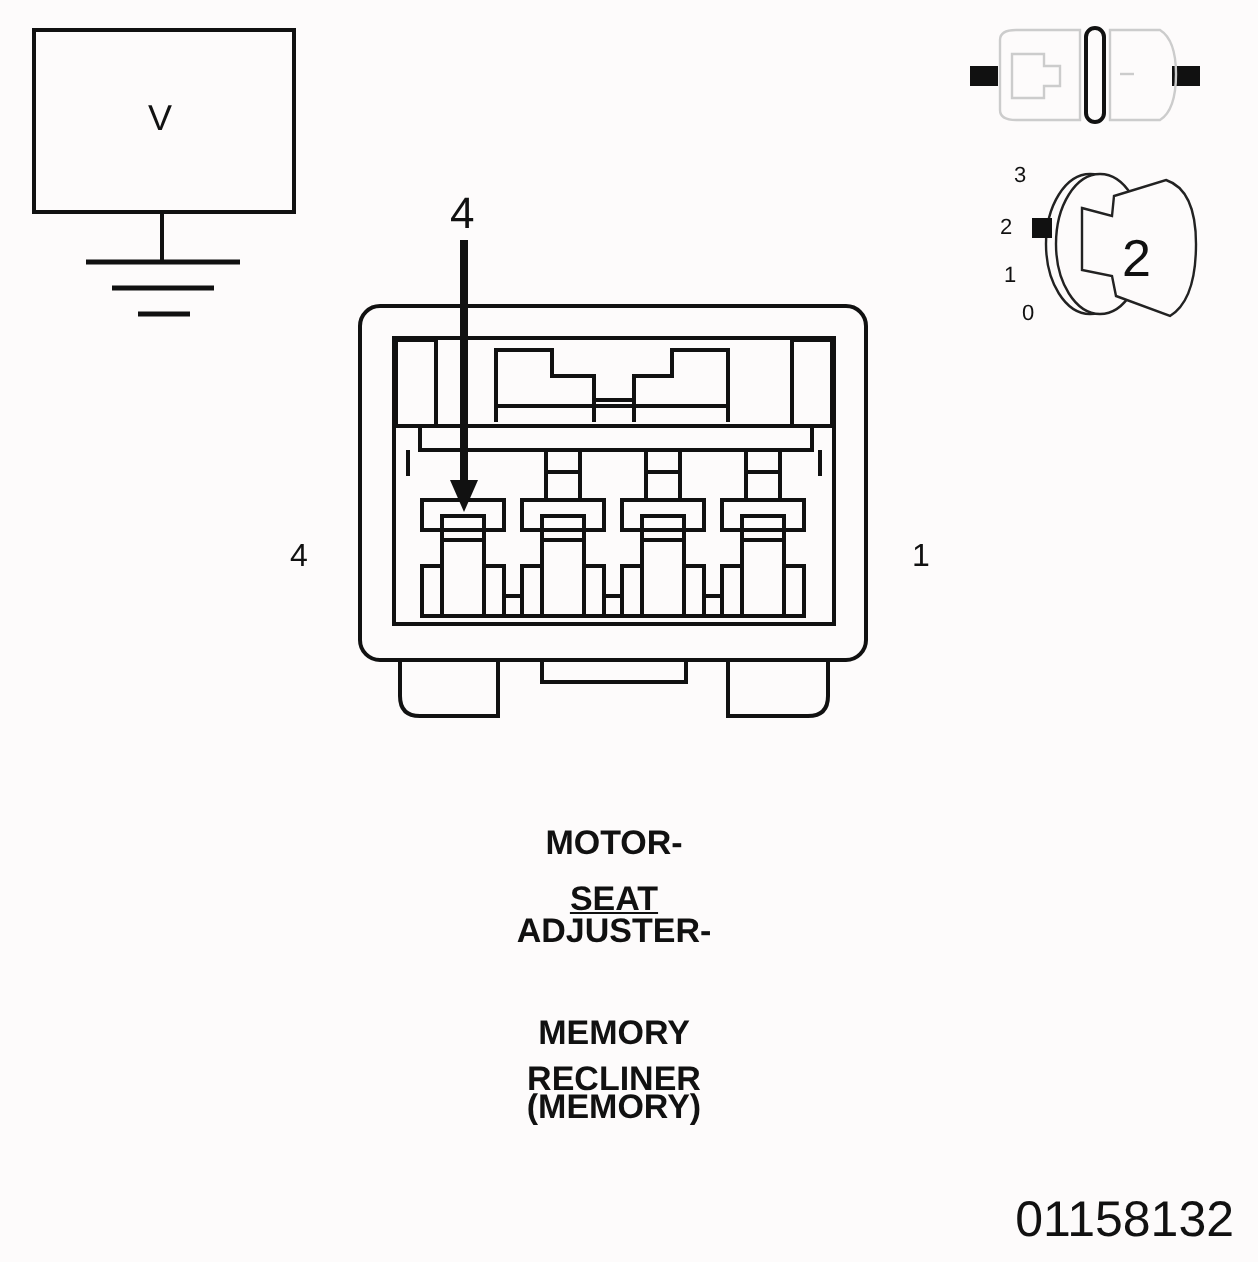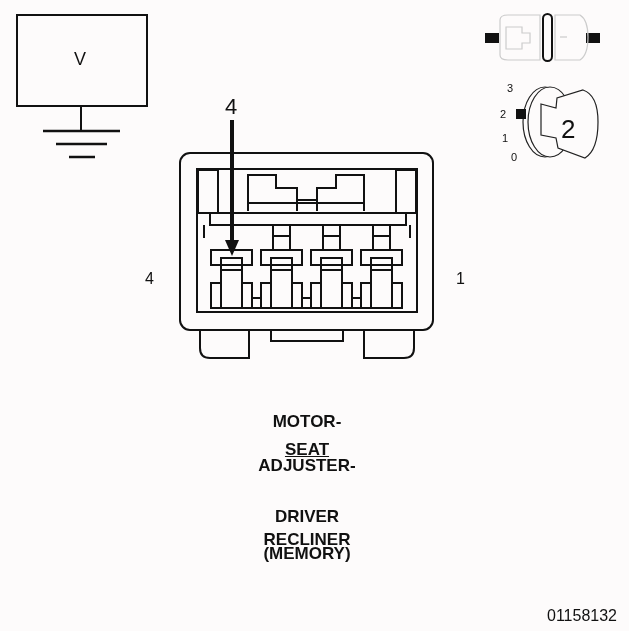--- a/index.html
+++ b/index.html
@@ -2,21 +2,21 @@
 <html><head>
 <meta charset="utf-8">
 <style>
   html, body { margin:0; padding:0; }
   body { width:629px; height:631px; background:#fdfbfb; position:relative; overflow:hidden;
          font-family:"Liberation Sans", sans-serif; color:#111; }
   .abs { position:absolute; }
   svg { position:absolute; left:0; top:0; }
   .label { font-size:16px; font-family:"Liberation Sans", sans-serif; }
   .title-line { position:absolute; left:0; width:614px; text-align:center; font-weight:bold; font-size:17px; }
-  .figid { position:absolute; right:12px; bottom:6px; font-size:16px; }
+  .figid { position:absolute; right:12px; bottom:6px; font-size:25px; }
 </style>
 </head>
 <body>
 
 <svg width="629" height="631" viewBox="0 0 629 631">
 
   <g>
     <rect x="17" y="15" width="130" height="91" fill="none" stroke="#111" stroke-width="2"></rect>
     <line x1="81" y1="106" x2="81" y2="131" stroke="#111" stroke-width="2"></line>
     <line x1="43" y1="131" x2="120" y2="131" stroke="#111" stroke-width="2.5"></line>
@@ -110,18 +110,18 @@
   <div style="position:absolute;left:0px;top:26px;">2</div>
   <div style="position:absolute;left:2px;top:50px;">1</div>
   <div style="position:absolute;left:11px;top:69px;">0</div>
 </div>
 <div class="abs" style="left:561px;top:114px;font-size:26px;">2</div>
 
 <div>
   <div class="title-line" style="top:412px;">MOTOR-</div>
   <div class="title-line" style="top:440px;text-decoration:underline;">SEAT</div>
   <div class="title-line" style="top:456px;">ADJUSTER-</div>
-  <div class="title-line" style="top:507px;">DRIVER</div>
+  <div class="title-line" style="top:507px;">MEMORY</div>
   <div class="title-line" style="top:530px;">RECLINER</div>
   <div class="title-line" style="top:544px;">(MEMORY)</div>
 </div>
 
 <div class="figid">01158132</div>
 
 </body></html>

